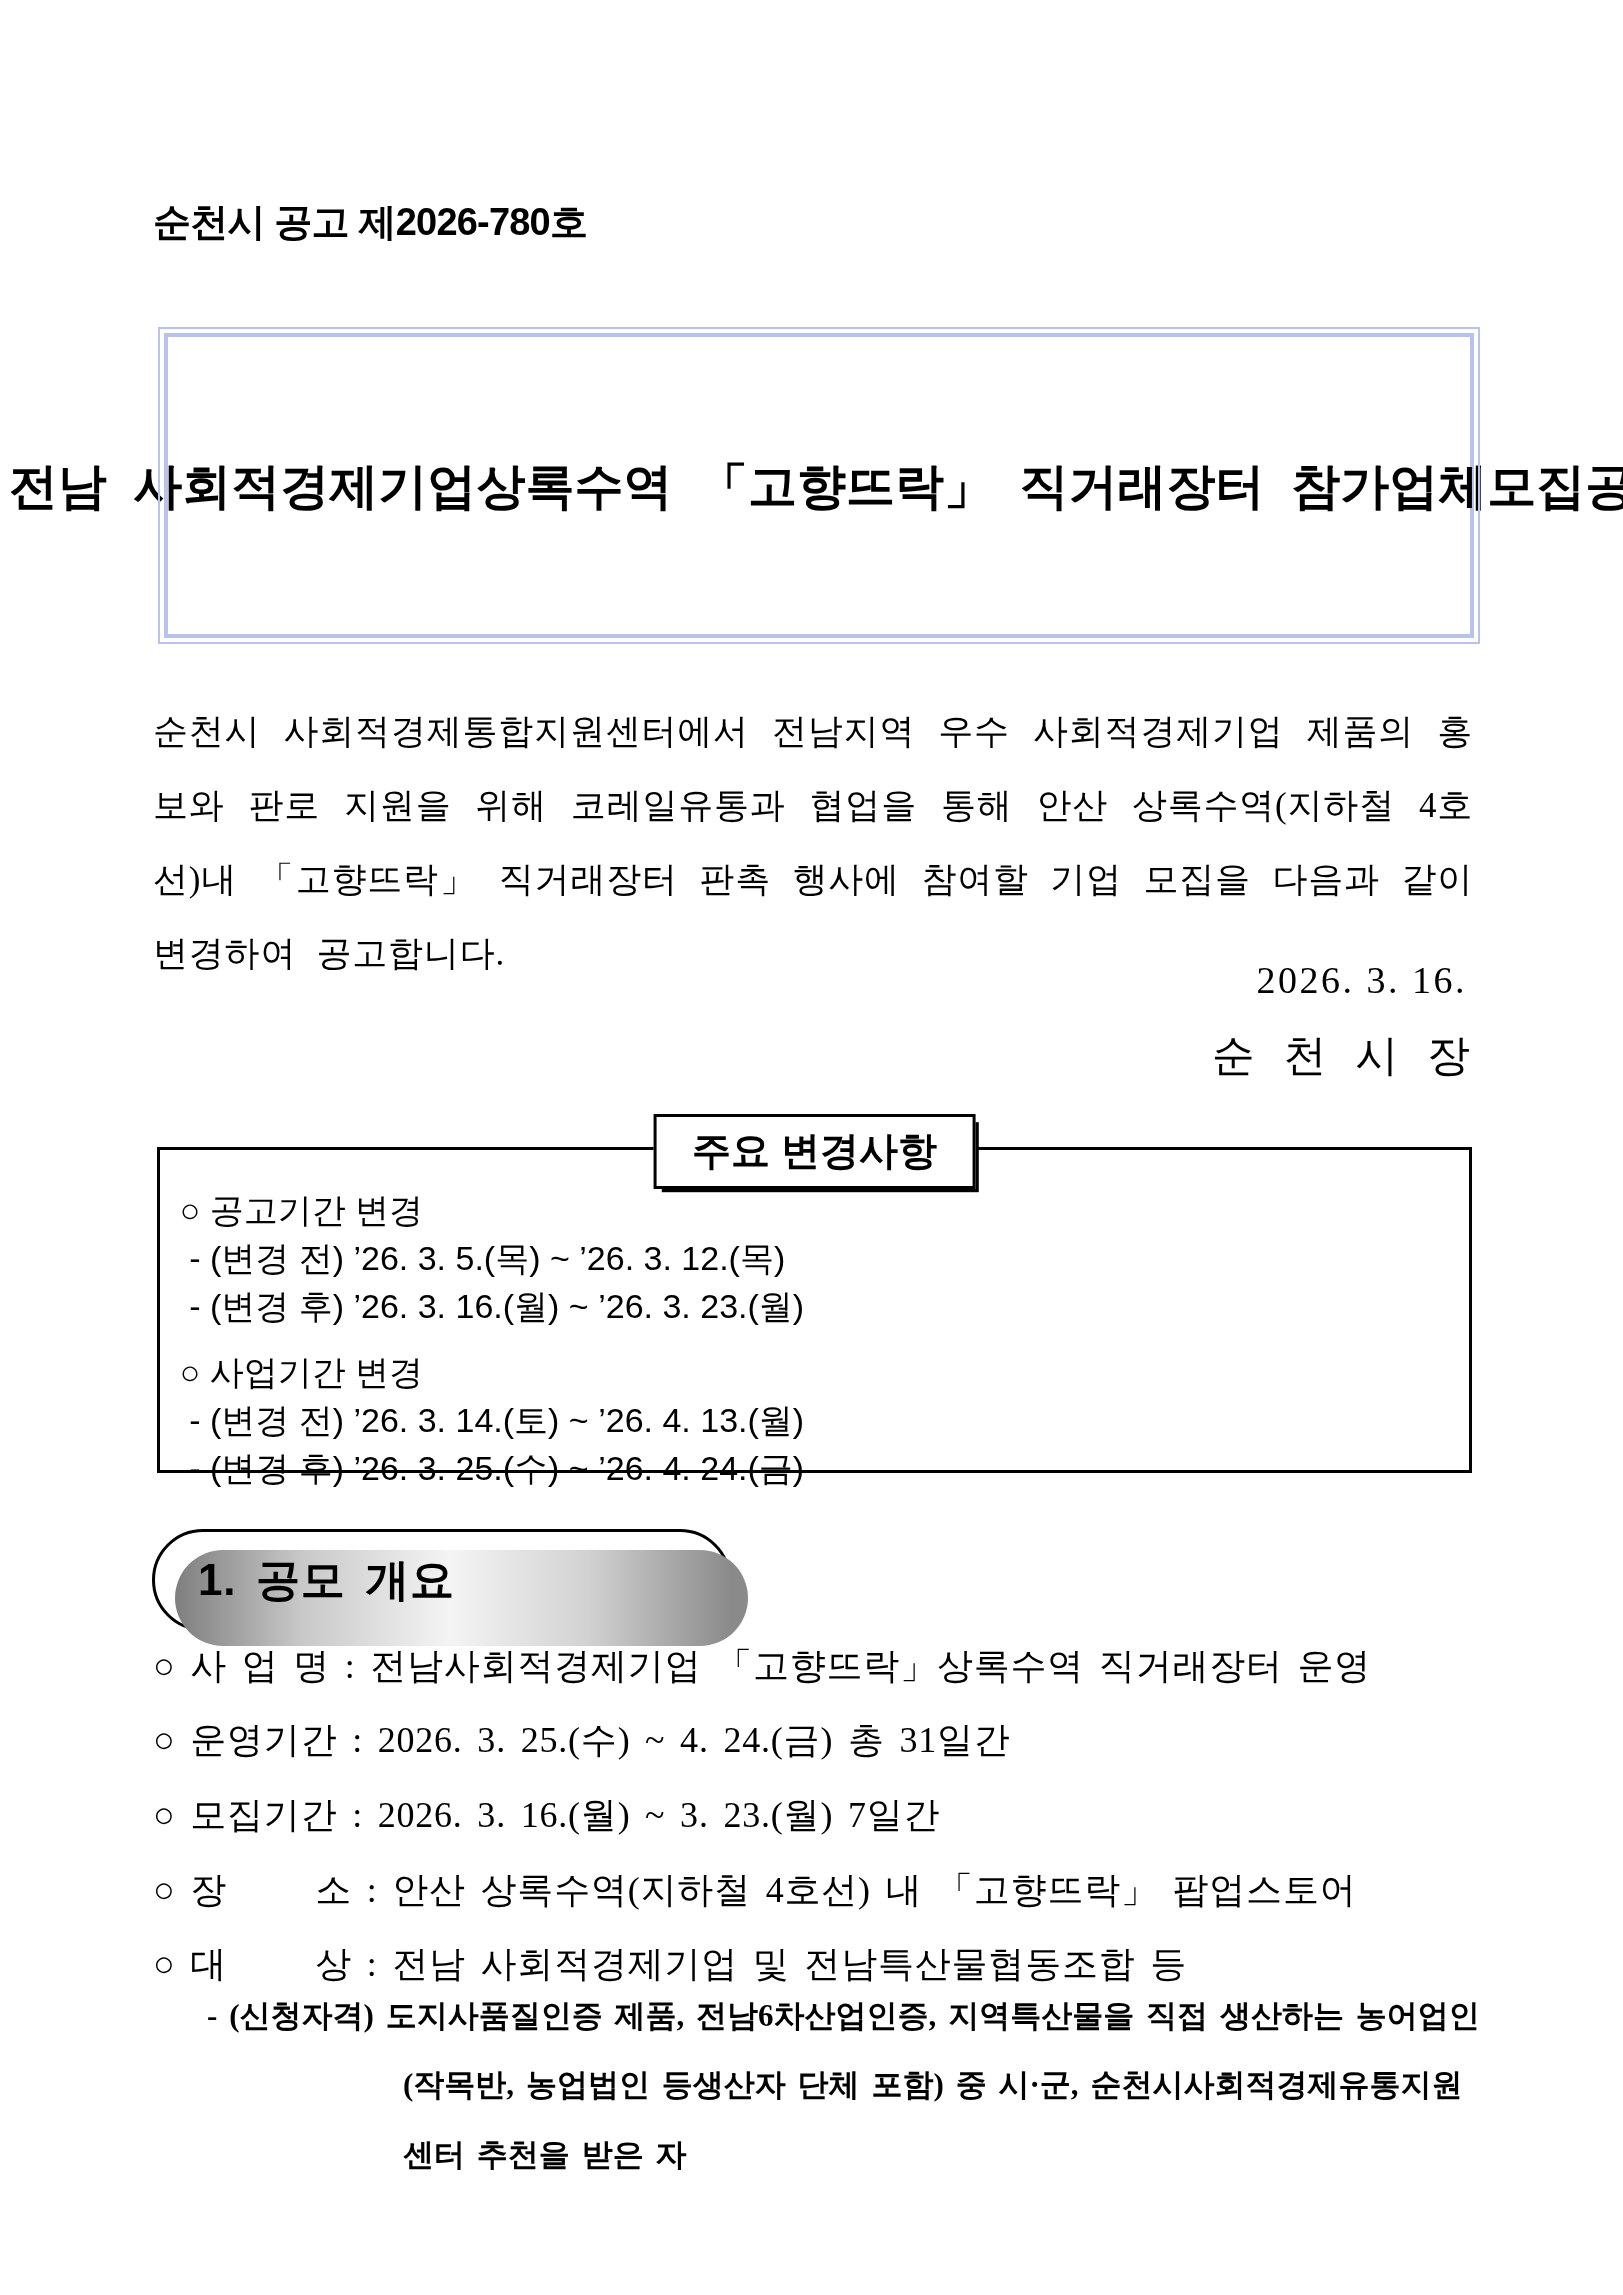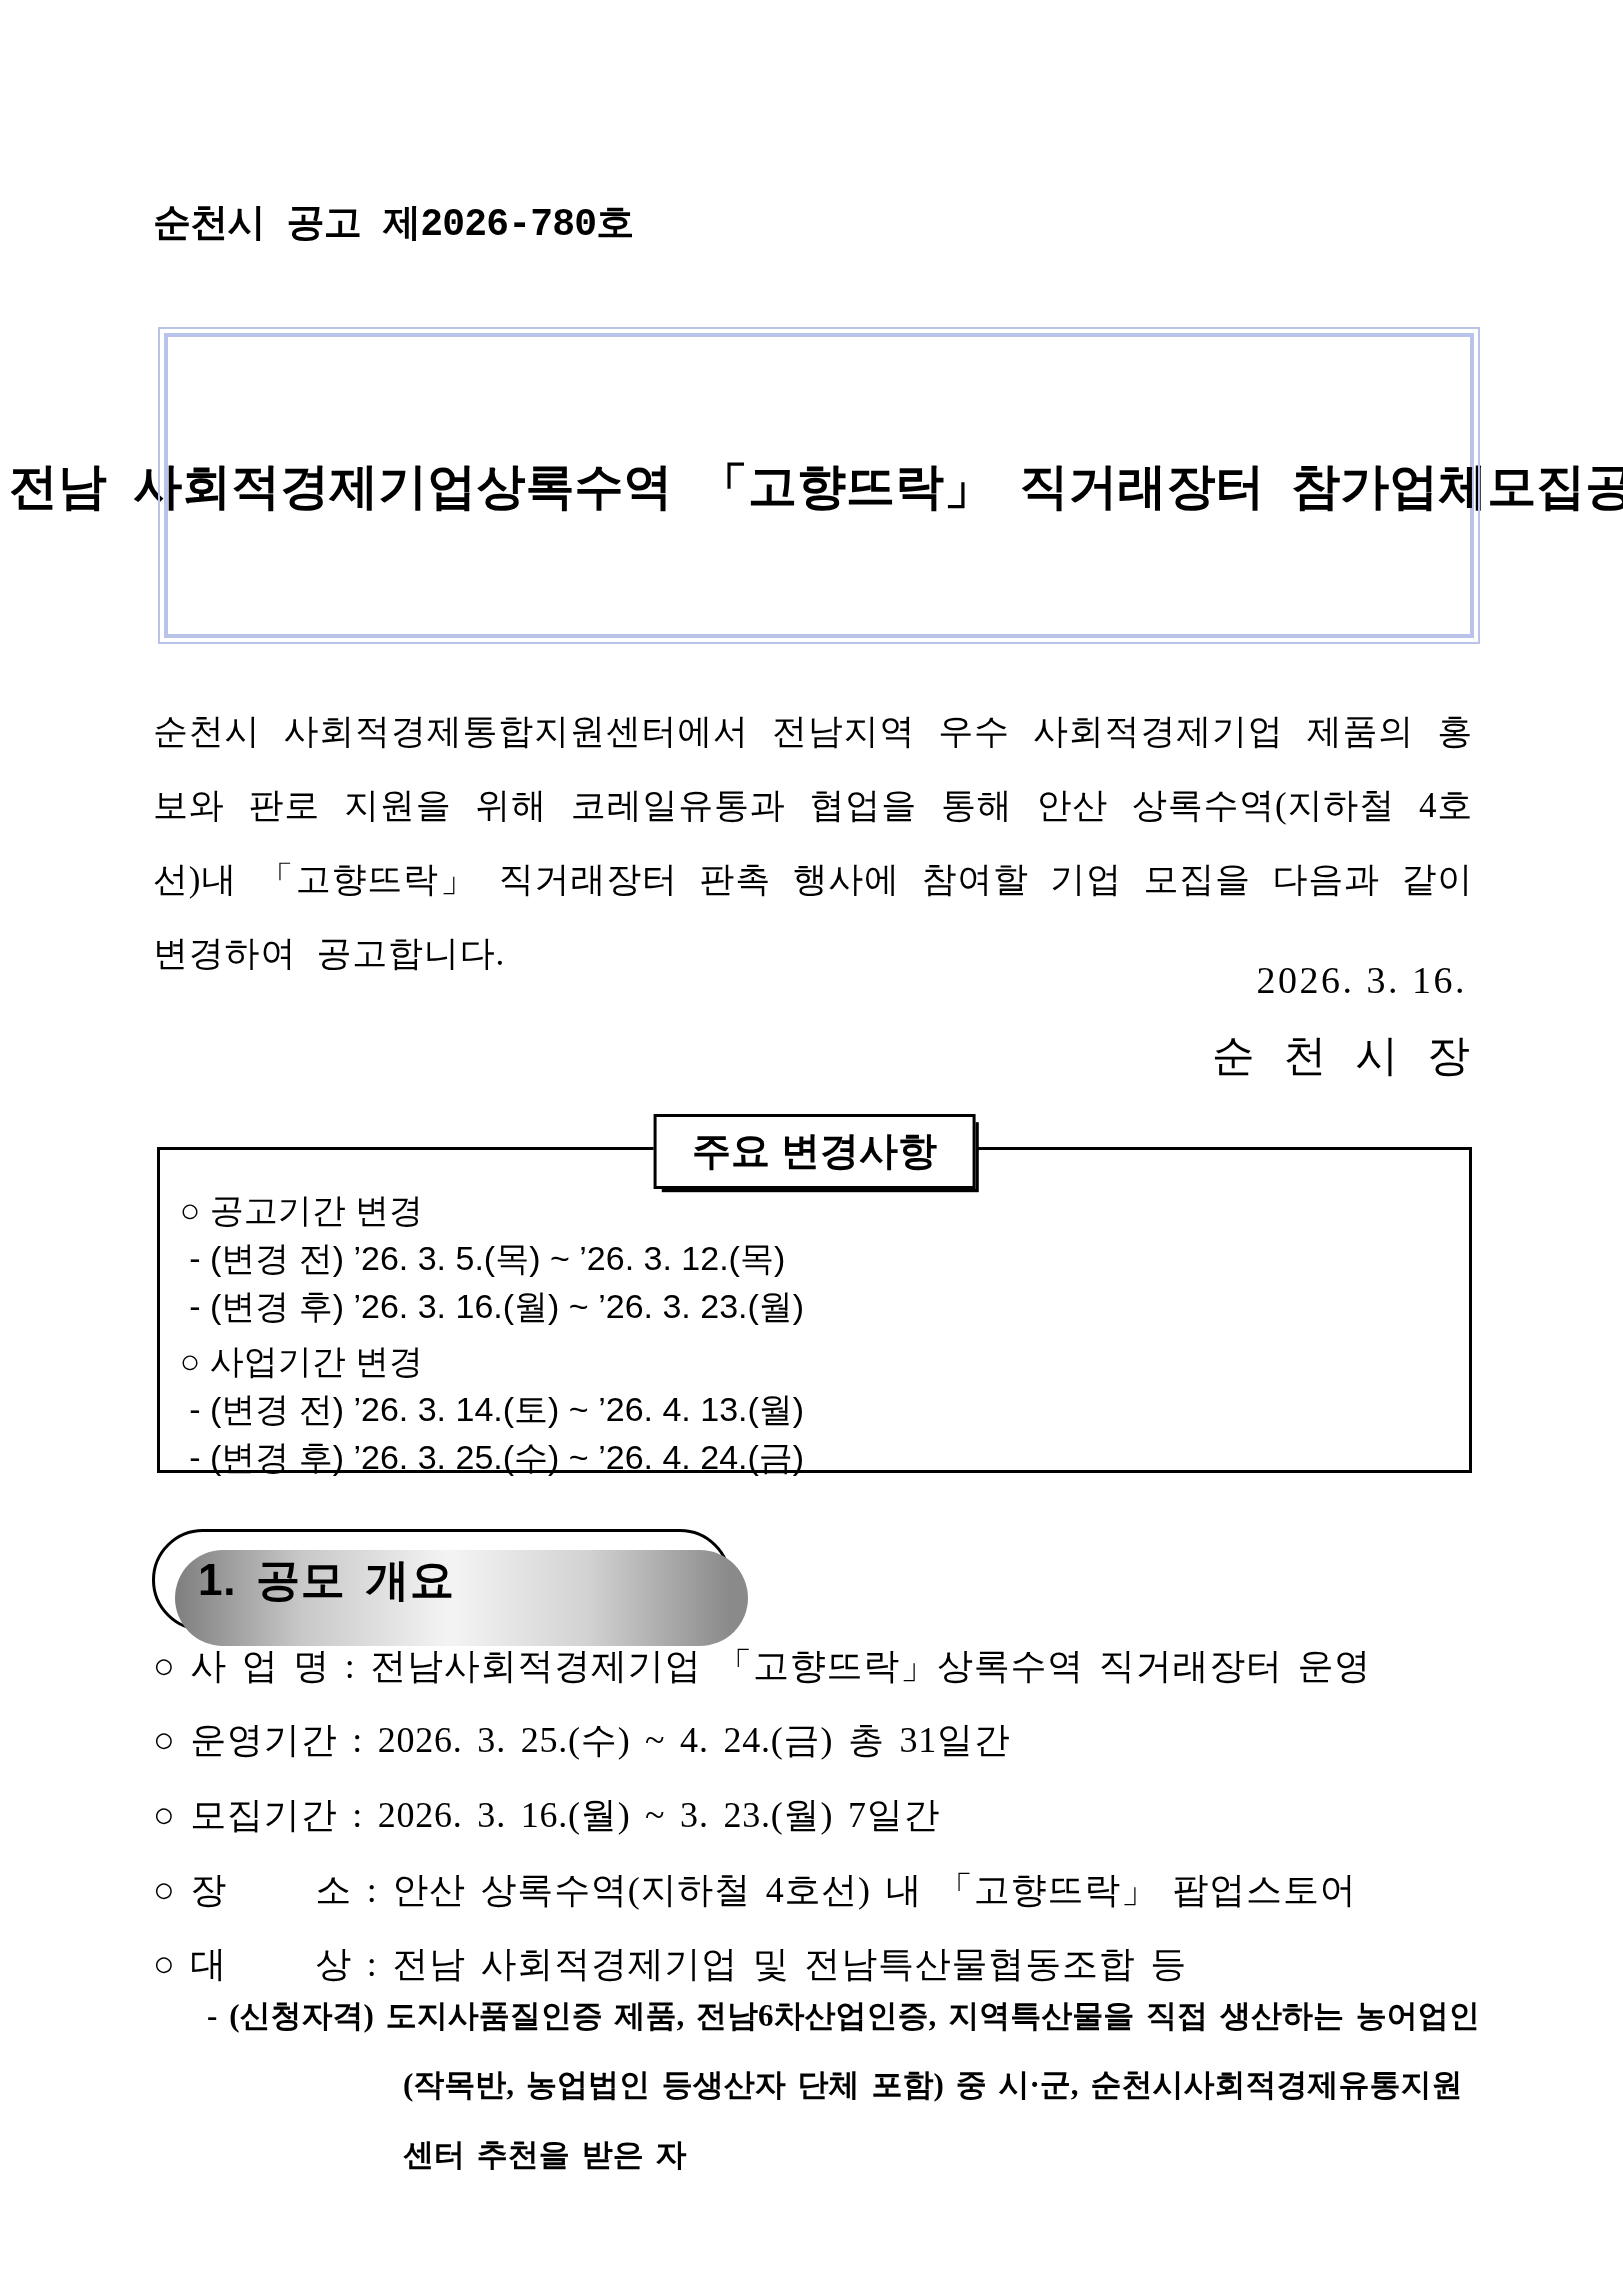--- a/index.html
+++ b/index.html
@@ -9,21 +9,21 @@
     height:2295px;
     background:#ffffff;
     font-family:"Liberation Serif", serif;
     color:#000;
     overflow:hidden;
   }
   
   .notice-no{
     position:absolute;
     left:153px; top:197px;
-    font-family:Liberation Mono, monospace;
+    font-family:Liberation Sans, sans-serif;
     font-weight:bold;
     font-size:38px;
     letter-spacing:-0.8px;
     white-space:pre;
   }
   
   .title-box{
     position:absolute;
     left:164px; top:333px;
     width:1302px; height:297px;
@@ -98,21 +98,21 @@
     left:19.7px; top:36px;
     right:11px;
   }
   .chg-line{
     font-family:"Liberation Sans", sans-serif;
     font-size:34px;
     line-height:48px;
     letter-spacing:0px;
     white-space:pre;
   }
-  .chg-line.gap{margin-top:7px;}
+  .chg-line.gap{margin-top:18px;}
   
   .pill{
     position:absolute;
     left:152px; top:1529px;
     width:573px; height:96px;
     background:#ffffff;
     border:3.3px solid #000;
     border-radius:51px;
     z-index:2;
     display:flex;

